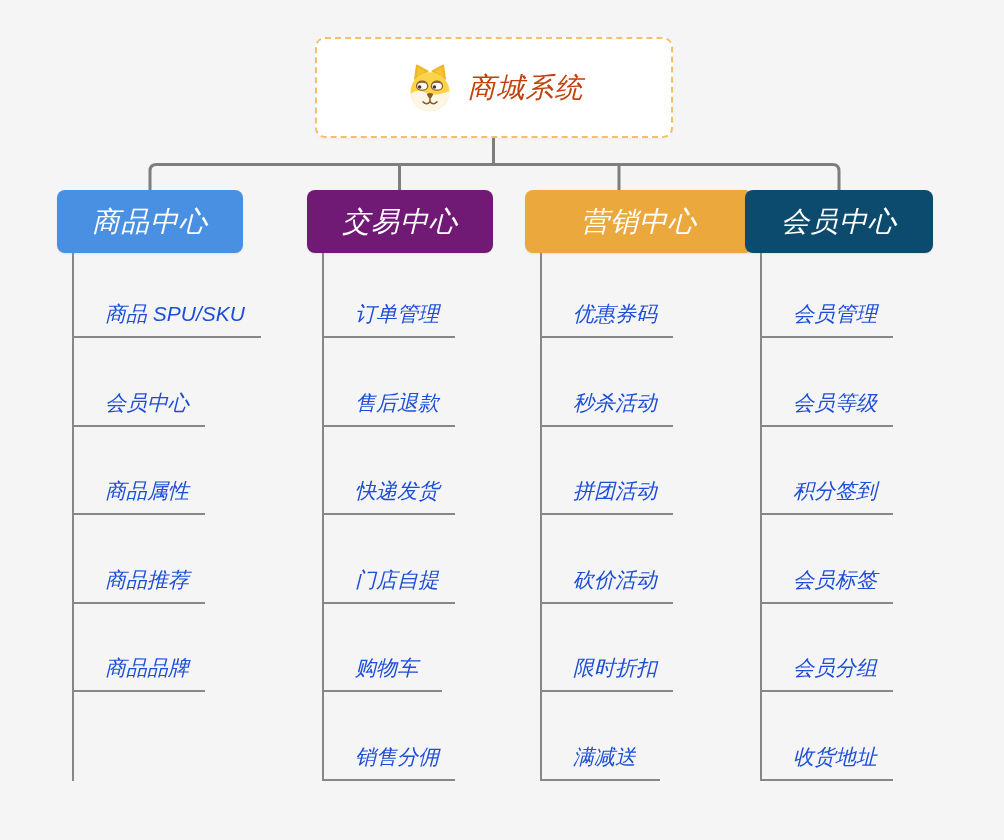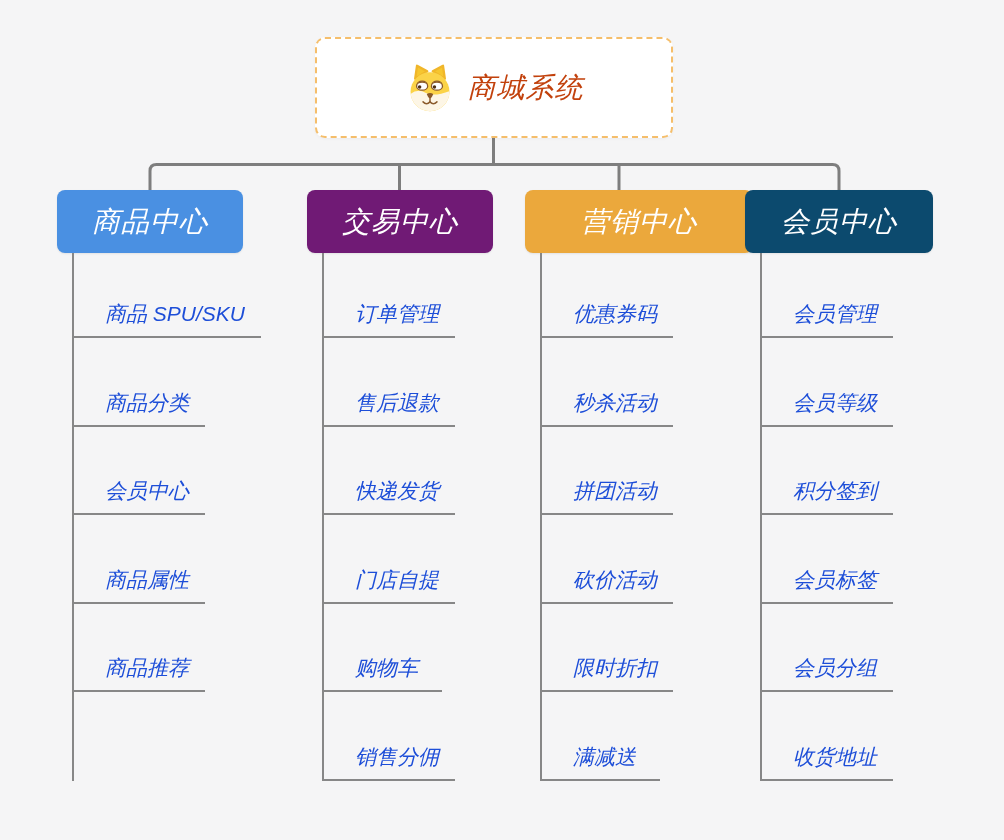--- a/index.html
+++ b/index.html
@@ -85,36 +85,36 @@
   <div class="branch">
     <div class="branch-header" style="background: rgb(74, 144, 226);">
       <span>商品中心</span>
     </div>
     <div class="branch-line"></div>
     <div class="items">
   <div class="item">
     <span>商品 SPU/SKU</span>
   </div>
 
-  <div class="item">
-    <span>商品分类</span>
-  </div>
 
   <div class="item">
     <span>会员中心</span>
   </div>
 
   <div class="item">
     <span>商品属性</span>
   </div>
 
   <div class="item">
     <span>商品推荐</span>
   </div>
 
+  <div class="item">
+    <span>商品品牌</span>
+  </div>
 </div>
   </div>
 
   <div class="branch">
     <div class="branch-header" style="background: #701a75;">
       <span>交易中心</span>
     </div>
     <div class="branch-line"></div>
     <div class="items">
   <div class="item">

